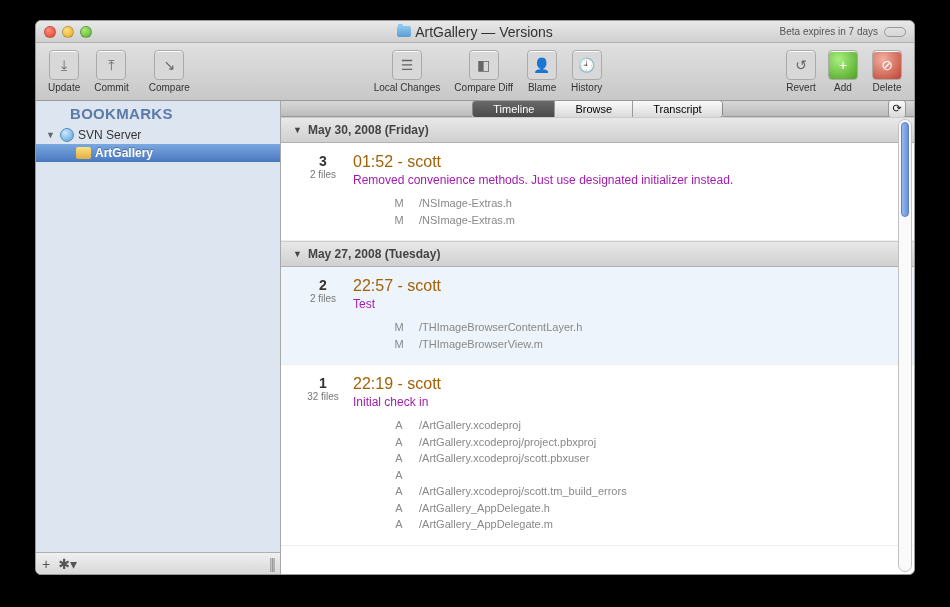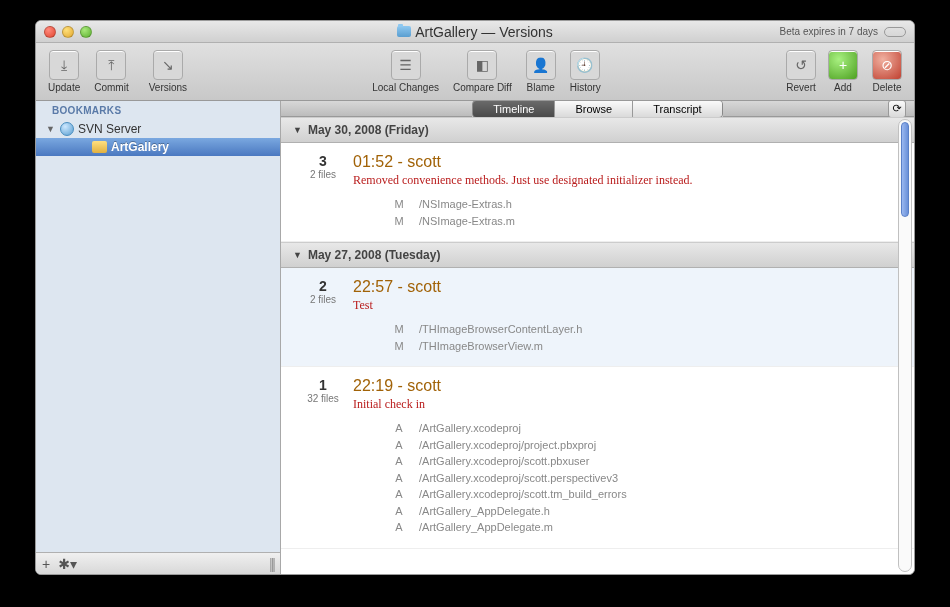--- a/index.html
+++ b/index.html
@@ -21,21 +21,21 @@
 .tb-group { display: flex; gap: 14px; }
 .tb-btn { display: flex; flex-direction: column; align-items: center; gap: 2px; cursor: pointer; }
 .tb-btn .ico { width: 30px; height: 30px; background: #d8d8d8; border: 1px solid #aaa; border-radius: 4px; display:flex; align-items:center; justify-content:center; font-size:14px; color:#666; box-shadow: inset 0 1px 0 #fff; }
 .tb-btn .lbl { font-size: 10px; color: #333; }
 .tb-spacer { flex: 1; }
 .ico.green-btn { background: radial-gradient(circle at 35% 30%, #a8f080, #4ca020); color:#fff; }
 .ico.red-btn { background: radial-gradient(circle at 35% 30%, #f0b0a0, #c04030); color:#fff; }
 
 .body { flex: 1; display: flex; overflow: hidden; }
 .sidebar { width: 245px; background: #dde6f0; border-right: 1px solid #a8a8a8; display: flex; flex-direction: column; }
-.sb-header { font-size: 10px; font-weight: bold; color: #5a7aa8; padding: 4px 16px; letter-spacing: 0.3px; }
+.sb-header { font-size: 15px; font-weight: bold; color: #5a7aa8; padding: 4px 8px; letter-spacing: 0.3px; margin-left: 26px; }
 .sb-row { display: flex; align-items: center; padding: 2px 10px; font-size: 12px; color: #333; gap: 4px; cursor: pointer; }
 .sb-row .tri { font-size: 9px; color: #666; width: 10px; }
 .sb-row .globe { width:14px; height:14px; border-radius:50%; background: radial-gradient(circle at 35% 30%, #cde8ff, #5a9ed0); border:0.5px solid #4a8ec0; }
 .sb-row.sel { background: linear-gradient(#7aa8e0,#4a78c0); color: #fff; margin: 0; }
 .sb-row.sel .lbl { color:#fff; font-weight:bold; text-shadow:0 -1px 0 rgba(0,0,0,0.3);}
 .sb-row .folder { width:15px; height:12px; background: linear-gradient(#ffe080,#e0b040); border-radius:2px; }
 .sb-footer { margin-top: auto; height: 22px; border-top: 1px solid #b0b0b0; background: linear-gradient(#f0f0f0,#d8d8d8); display:flex; align-items:center; padding:0 6px; gap:8px; font-size:14px; color:#555; }
 .sb-footer .grip { margin-left:auto; letter-spacing:-2px; color:#999; }
 
 .main { flex: 1; display: flex; flex-direction: column; background: #fff; overflow: hidden; }
@@ -49,21 +49,21 @@
 .timeline { flex: 1; overflow-y: auto; position: relative; }
 .date-header { background: linear-gradient(#e8e8e8,#d0d0d0); border-top:1px solid #ccc; border-bottom: 1px solid #b0b0b0; padding: 5px 12px; font-size: 12px; font-weight: bold; color: #444; display:flex; align-items:center; gap:6px;}
 .date-header .tri { font-size:9px; }
 .commit { display: flex; padding: 10px 12px 12px 12px; border-bottom: 1px solid #eee; }
 .commit.sel-commit { background: #eef4fb; }
 .commit-left { width: 60px; text-align: center; }
 .commit-left .rev { font-size: 14px; font-weight: bold; color: #333; }
 .commit-left .cnt { font-size: 10px; color: #777; }
 .commit-right { flex: 1; }
 .commit-meta { font-size: 16px; color: #a16207; margin-bottom: 2px; }
-.commit-msg { font-size: 12px; color: #b91c1c; margin-bottom: 8px; font-family: Liberation Serif, serif; }
+.commit-msg { font-size: 12px; color: #a21caf; margin-bottom: 8px; }
 .file-row { display: flex; gap: 14px; font-size: 11px; color: #888; padding-left: 40px; line-height: 1.5; }
 .file-row .mk { width: 12px; text-align:center; }
 
 .scrollbar-fake { position:absolute; right:2px; top:2px; bottom:2px; width:14px; border:1px solid #c0c0c0; border-radius:7px; background:#fafafa;}
 .scrollbar-fake .thumb { position:absolute; top:2px; left:2px; right:2px; height:95px; background:linear-gradient(to right,#9ab8f0,#6a90d8); border-radius:6px; border:0.5px solid #5a80c8;}
 </style>
 </head>
 <body>
 
 <div class="window">
@@ -92,21 +92,21 @@
         </div>
       <div class="tb-btn">
           <div class="ico">⤒</div>
           <div class="lbl">Commit</div>
         </div>
     </div>
     <div style="width:20px"></div>
     <div class="tb-group">
       <div class="tb-btn">
           <div class="ico">↘</div>
-          <div class="lbl">Versions</div>
+          <div class="lbl">Compare</div>
         </div>
     </div>
     <div class="tb-spacer"></div>
     <div class="tb-group">
       <div class="tb-btn">
           <div class="ico">☰</div>
           <div class="lbl">Local Changes</div>
         </div>
       <div class="tb-btn">
           <div class="ico">◧</div>
@@ -142,21 +142,21 @@
   </div>
 
   <div class="body">
     <div class="sidebar">
       <div class="sb-header">BOOKMARKS</div>
       <div class="sb-row">
         <span class="tri">▼</span>
         <span class="globe"></span>
         <span class="lbl">SVN Server</span>
       </div>
-      <div class="sb-row sel" style="padding-left:56px">
+      <div class="sb-row sel" style="padding-left:40px">
         <span class="folder"></span>
         <span class="lbl">ArtGallery</span>
       </div>
       <div class="sb-footer">
         <span>+</span>
         <span>✱▾</span>
         <span class="grip">|||</span>
       </div>
     </div>
 
@@ -234,21 +234,20 @@
             <div class="file-row">
                 <span class="mk">A</span>
                 <span>/ArtGallery.xcodeproj/project.pbxproj</span>
               </div>
             <div class="file-row">
                 <span class="mk">A</span>
                 <span>/ArtGallery.xcodeproj/scott.pbxuser</span>
               </div>
             <div class="file-row">
                 <span class="mk">A</span>
-                <span>/ArtGallery.xcodeproj/scott.perspectivev3</span>
               </div>
             <div class="file-row">
                 <span class="mk">A</span>
                 <span>/ArtGallery.xcodeproj/scott.tm_build_errors</span>
               </div>
             <div class="file-row">
                 <span class="mk">A</span>
                 <span>/ArtGallery_AppDelegate.h</span>
               </div>
             <div class="file-row">

